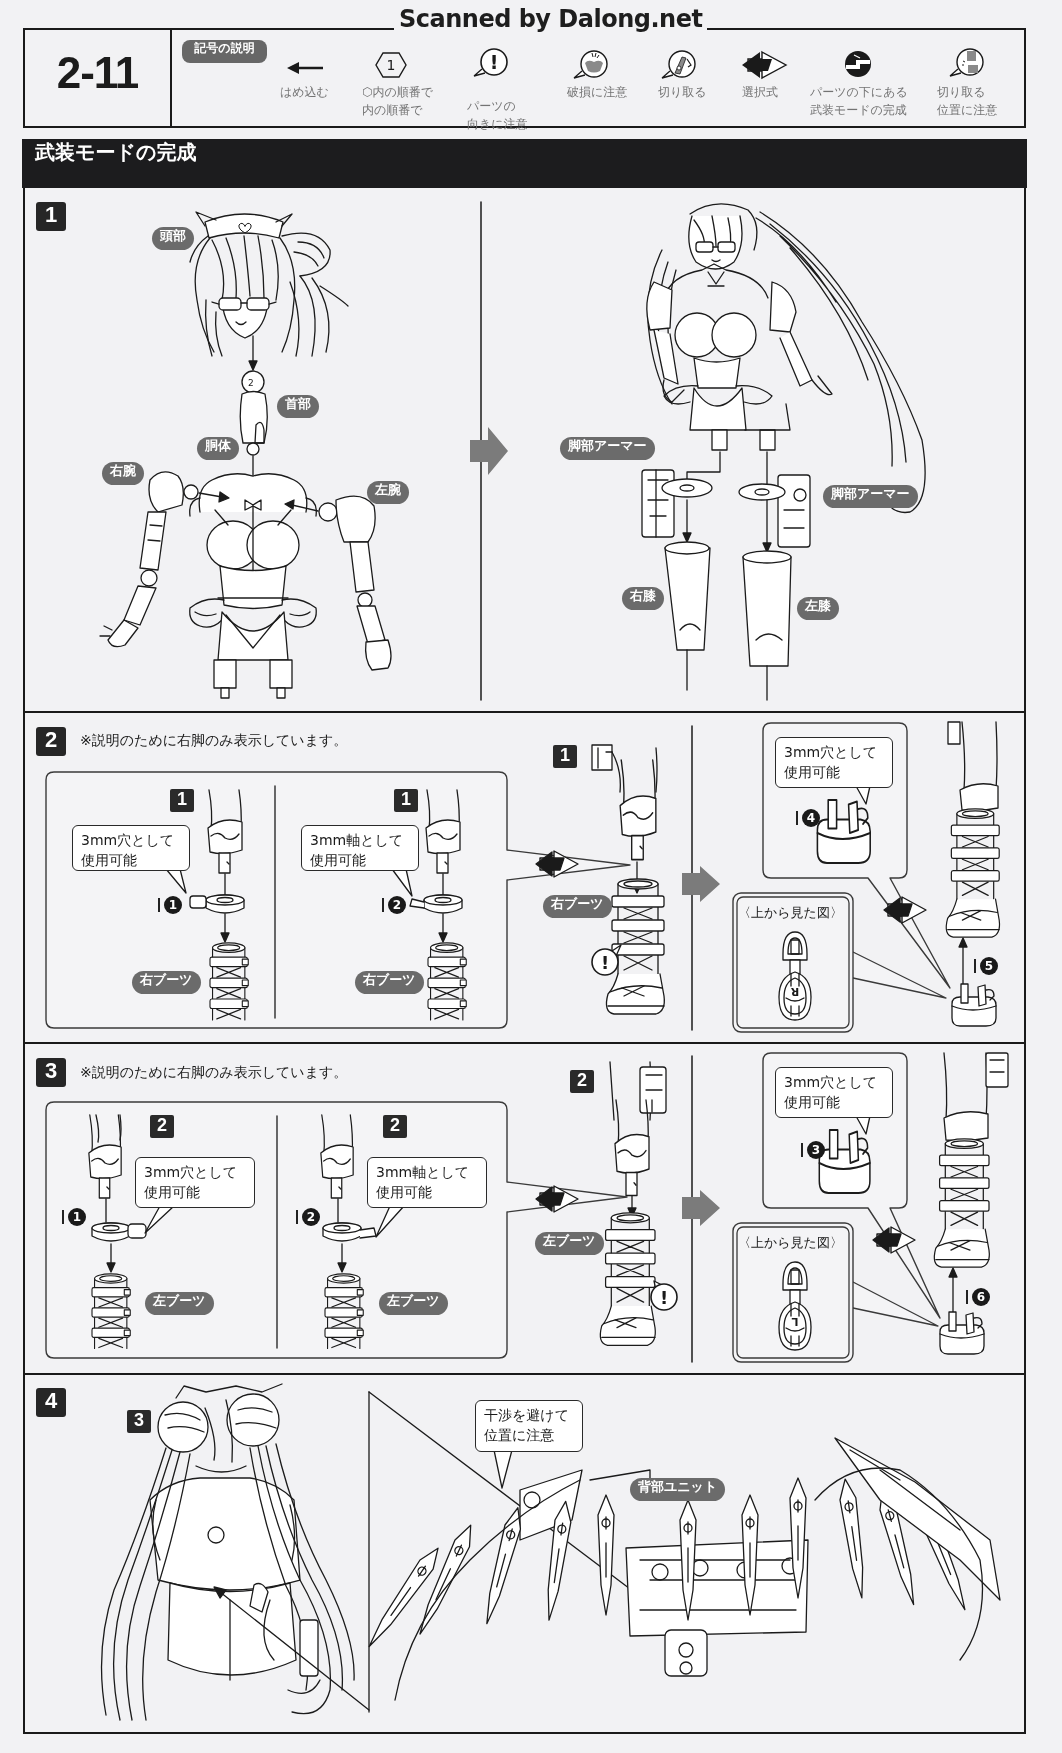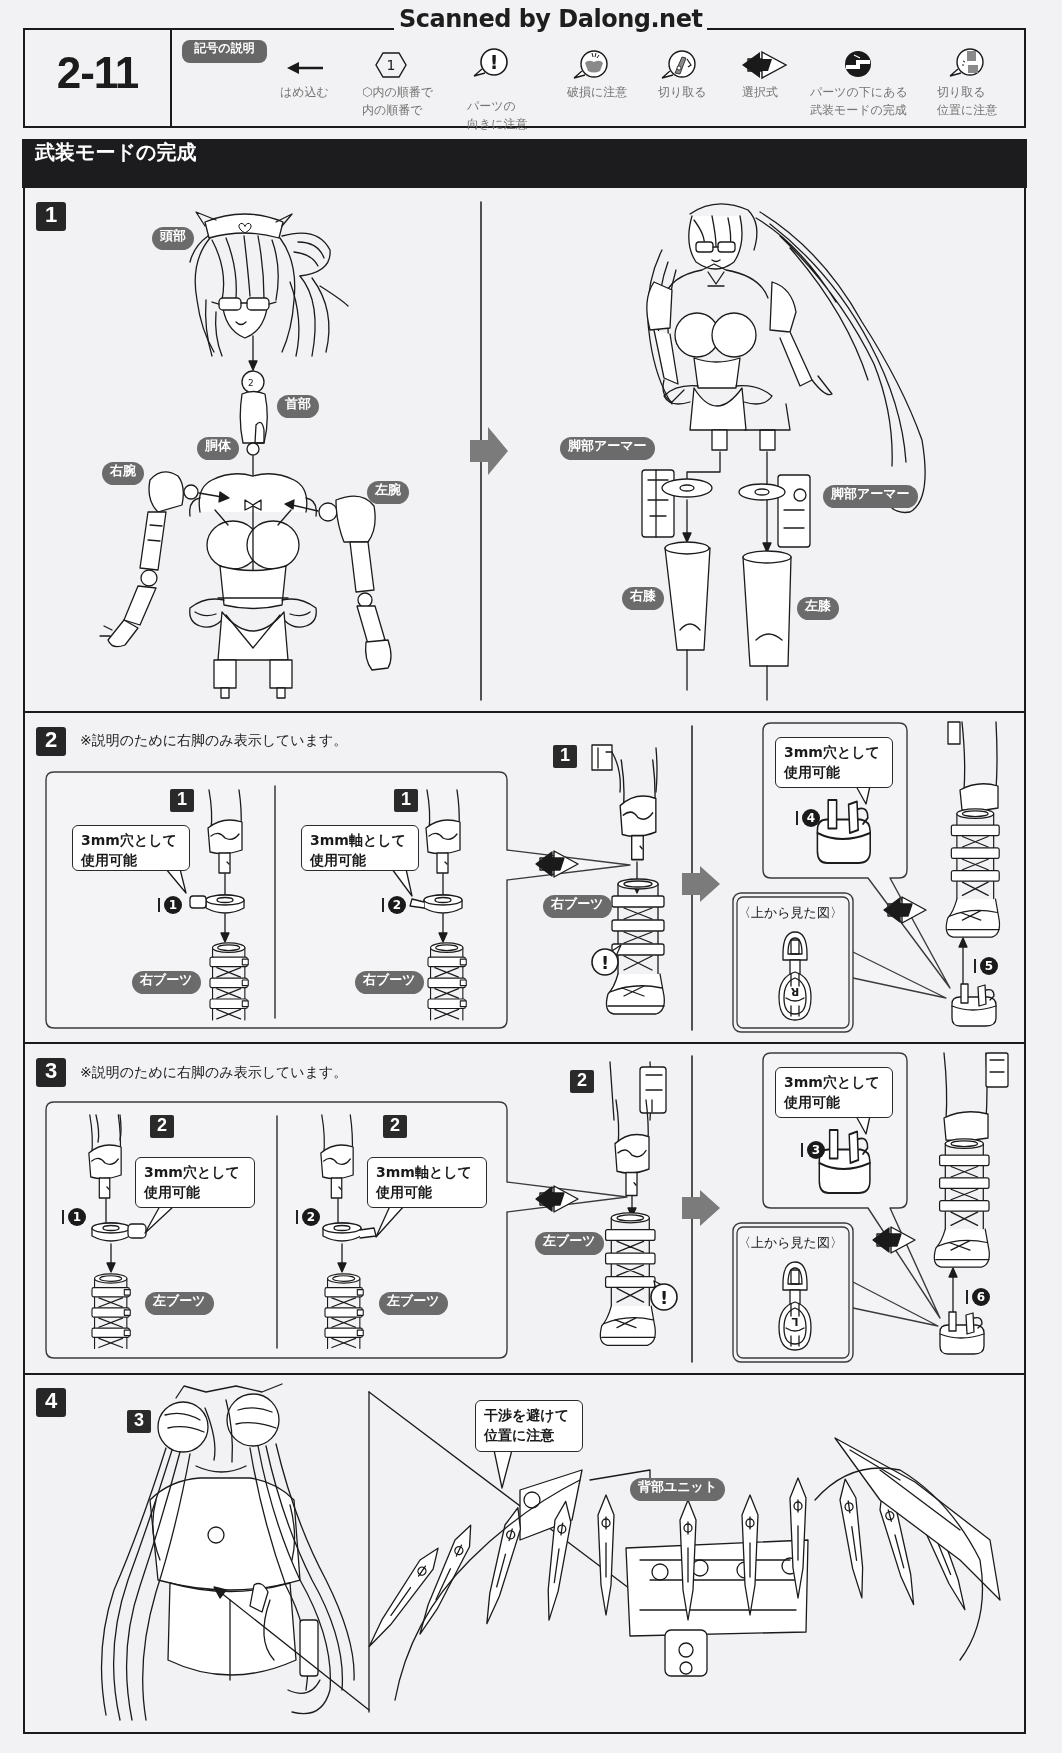--- a/index.html
+++ b/index.html
@@ -16,21 +16,21 @@
 .legend-label span{display:block;}
 .title-bar{position:absolute;left:22px;top:139px;width:1005px;height:49px;background:#1c1c1e;z-index:2;}
 .title-text{left:35px;top:139px;height:48px;line-height:49px;color:#fff;font:bold 20px "DejaVu Sans",sans-serif;}
 .frame{position:absolute;left:23px;top:188px;width:1003px;height:1546px;border:2px solid #1a1a1a;border-top:none;box-sizing:border-box;z-index:2;}
 .sep{position:absolute;left:23px;width:1003px;height:2px;background:#1a1a1a;z-index:2;}
 .badge{width:30px;height:29px;line-height:29px;text-align:center;background:#262626;color:#fff;font:bold 22px "Liberation Sans",sans-serif;border-radius:3px;}
 .sbadge{width:24px;height:23px;line-height:23px;text-align:center;background:#2a2a2a;color:#fff;font:bold 18px "Liberation Sans",sans-serif;border-radius:2px;}
 .pill{height:23px;line-height:23px;padding:0 8px;background:#6b6b6b;color:#fff;border-radius:12px;font:bold 13px "DejaVu Sans",sans-serif;white-space:nowrap;}
 .note{font:14px "DejaVu Sans",sans-serif;color:#1a1a1a;white-space:nowrap;text-align:center;}
 .callout{background:#fff;border:1.4px solid #2a2a2a;border-radius:6px;padding:4px 8px;box-sizing:border-box;font:14px/20px "DejaVu Sans",sans-serif;white-space:nowrap;}
-.callout span{display:block;font-weight:bold;}
+.callout span{display:block;}
 .order{display:flex;align-items:center;gap:4px;}
 .obar{width:2px;height:14px;background:#222;}
 .ocirc{width:18px;height:18px;border-radius:50%;background:#1a1a1a;color:#fff;font:bold 12px/18px "DejaVu Sans",sans-serif;text-align:center;}
 .topview-title{font:13px "DejaVu Sans",sans-serif;white-space:nowrap;}
 .svgtext{font-family:"DejaVu Sans",sans-serif;}
 </style>
 </head>
 <body>
 
 <svg id="art" width="1062" height="1753" viewBox="0 0 1062 1753" fill="none" stroke="#1b1b1b" stroke-width="1.3" stroke-linejoin="round" stroke-linecap="round">

